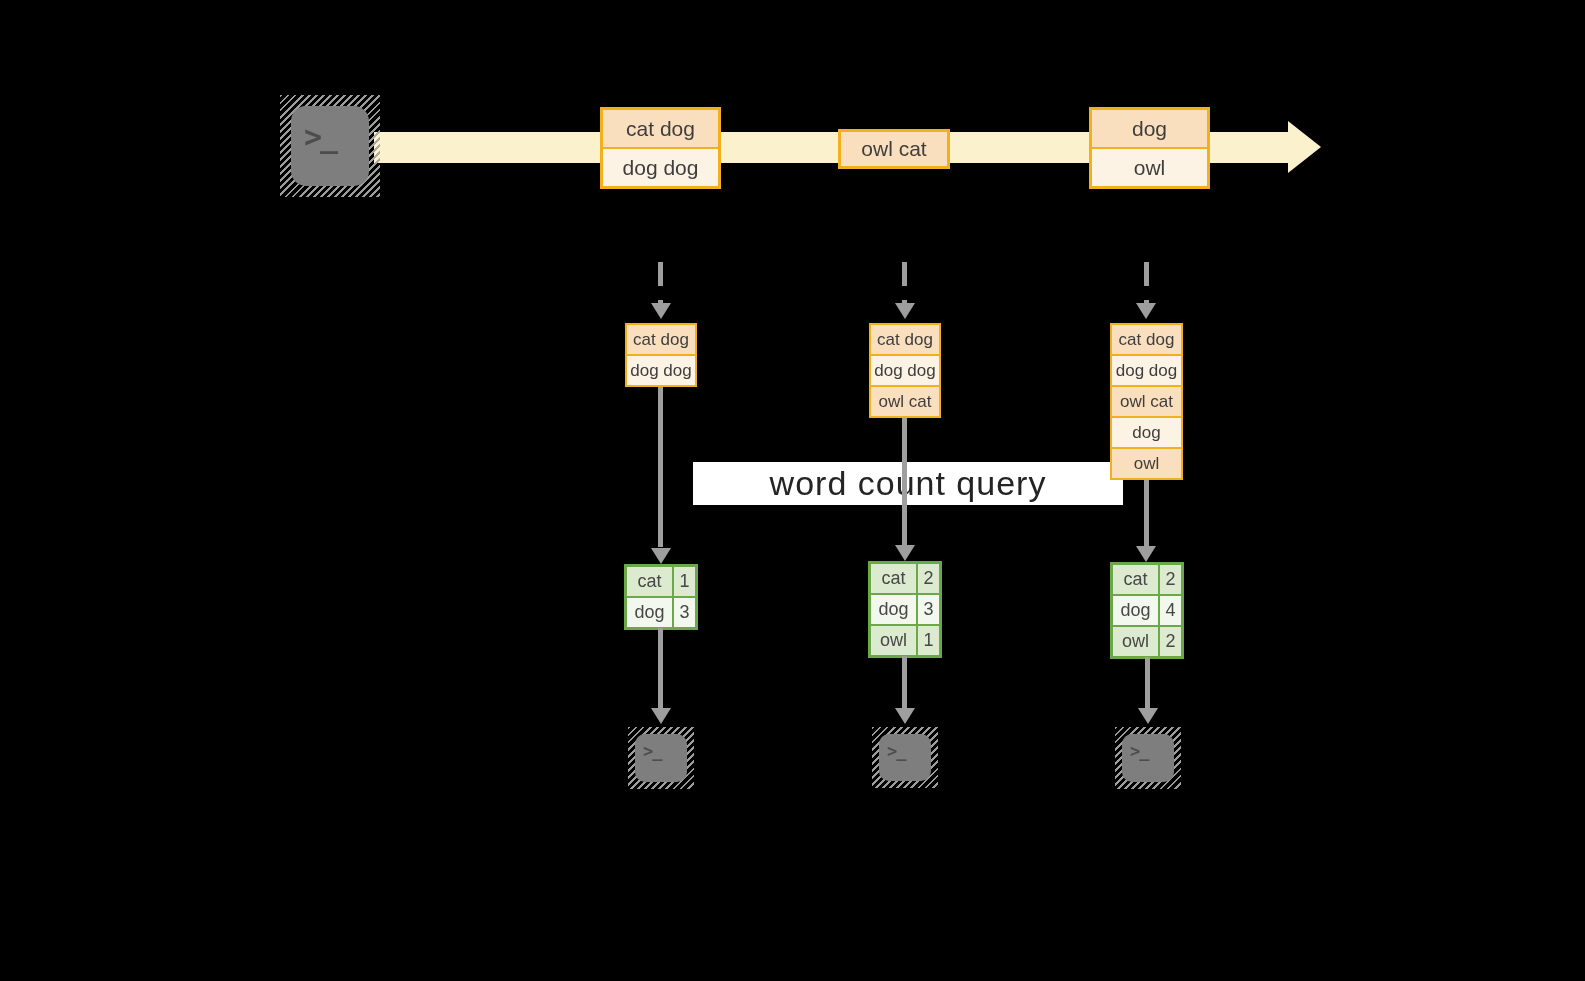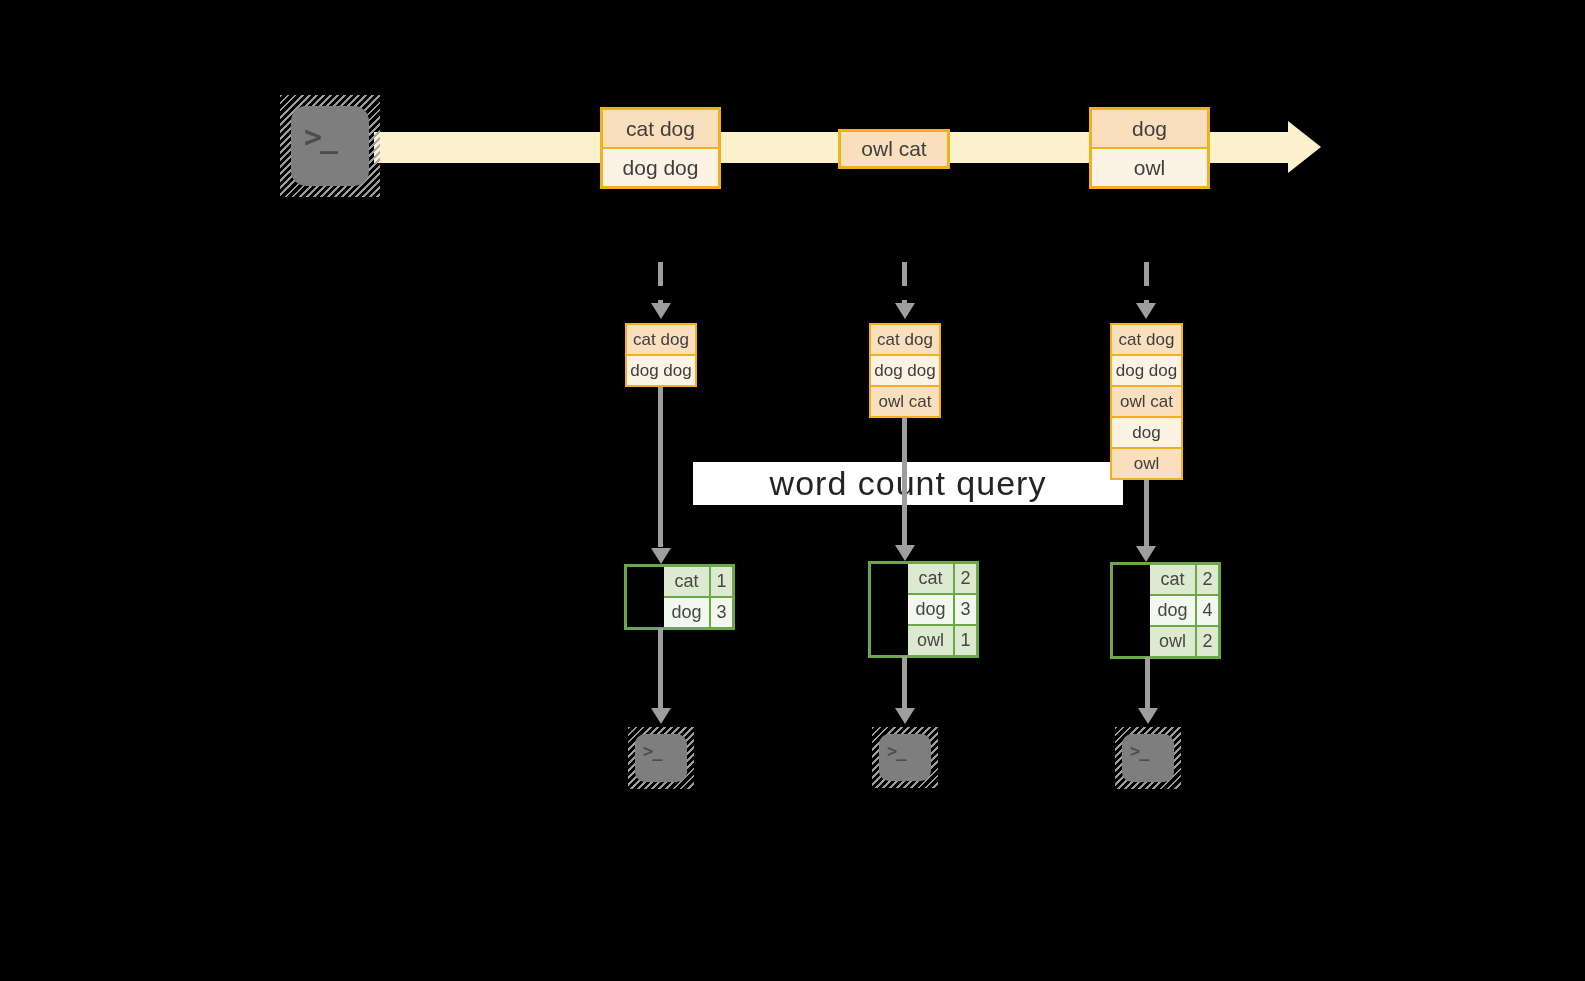--- a/index.html
+++ b/index.html
@@ -53,21 +53,21 @@
 
   
   .qband {
     position:absolute; left:693px; top:462px; width:430px; height:43px; background:#FFFFFF; z-index:1;
     display:flex; align-items:center; justify-content:center;
     font-size:34px; font-weight:300; color:#242424; letter-spacing:1px;
   }
 
   
   .wctable { position:absolute; border:3px solid #6CA84A; box-sizing:border-box; z-index:2; }
-  .trow { display:flex;margin-left:37px; }
+  .trow { display:flex; }
   .trow + .trow { border-top:2px solid #6CA84A; }
   .trow > div { height:29px; display:flex; align-items:center; justify-content:center; font-size:18px; color:#474747; }
   .trow .w { width:45px; }
   .trow .n { width:21px; border-left:2px solid #6CA84A; }
   .trow:nth-child(odd) > div { background:#DCEACF; }
   .trow:nth-child(even) > div { background:#F3F8EE; }
 </style>
 </head>
 <body>
 

